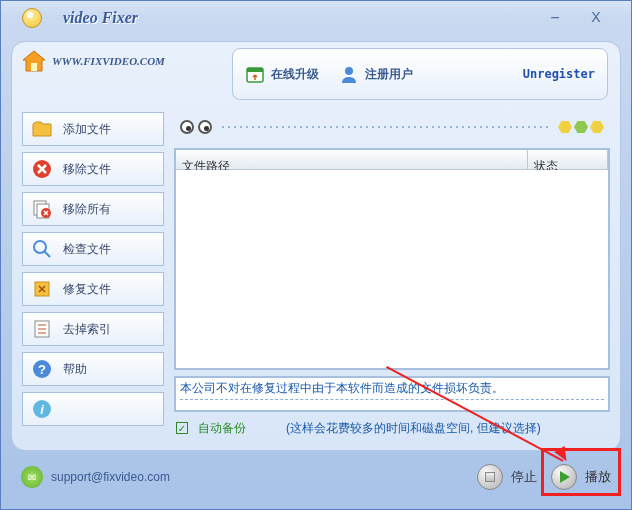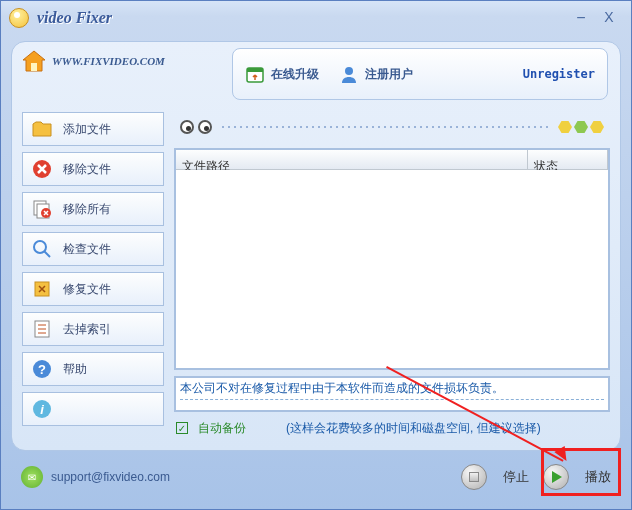--- a/index.html
+++ b/index.html
@@ -1,18 +1,18 @@
 <!DOCTYPE html>
 <html><head>
 <meta charset="utf-8">
 <style>
 * { box-sizing: border-box; margin: 0; padding: 0; }
 body { font-family: "Microsoft YaHei", Tahoma, sans-serif; font-size: 12px; background: #fff; }
 .window { width: 632px; height: 510px; background: linear-gradient(to bottom, #d6e4f7 0%, #c9d9f0 3%, #a8c3e8 100%); border: 1px solid #5a7fc0; position: relative; }
-.titlebar { height: 34px; display: flex; align-items: center; padding: 0 8px; }
+.titlebar { height: 34px; display: flex; align-items: center; padding: 0 21px; gap: 13px; }
 .app-icon { width: 20px; height: 20px; background: radial-gradient(circle at 40% 30%, #fff1a0, #f5c23a); border-radius: 50%; border: 1px solid #c89020; margin-right: 8px; position: relative; }
 .app-icon::after { content: ""; position: absolute; width: 6px; height: 6px; background: #fff; border-radius: 50%; top: 3px; left: 4px; }
 .app-title { color: #3a5a9a; font-style: italic; font-weight: bold; font-size: 16px; font-family: "Comic Sans MS", cursive; text-shadow: 1px 1px 0 #fff; flex: 1; }
 .min-btn { width: 28px; height: 18px; color: #4a6aa0; text-align: center; cursor: pointer; font-size: 16px; }
 .close-btn { width: 28px; height: 18px; color: #4a6aa0; text-align: center; cursor: pointer; font-size: 14px; }
 
 .inner { position: absolute; top: 40px; left: 10px; right: 10px; bottom: 58px; background: linear-gradient(to bottom, #e8f0fb, #d8e6f7); border-radius: 14px; border: 1px solid #b0c7e6; padding: 8px 10px 10px 10px; }
 
 .home-row { height: 22px; display: flex; align-items: center; margin-bottom: 4px; }
 .home-icon { width: 24px; height: 22px; margin-right: 6px; }
@@ -52,21 +52,21 @@
 .msg-line { border-bottom: 1px dashed #8ab0d8; padding-bottom: 2px; }
 
 .opt-row { height: 20px; display: flex; align-items: center; gap: 10px; padding: 0 2px; }
 .chk { width: 12px; height: 12px; border: 1px solid #2a8a2a; display: inline-flex; align-items: center; justify-content: center; color: #2a8a2a; font-size: 10px; }
 .opt-lbl { color: #2a8a2a; }
 .opt-hint { color: #1a5aa8; margin-left: 30px; }
 
 .footer { position: absolute; bottom: 10px; left: 10px; right: 10px; height: 44px; display: flex; align-items: center; padding: 0 10px; }
 .mail-icon { width: 22px; height: 22px; background: radial-gradient(circle,#a0e060,#60b030); border-radius: 50%; display: flex; align-items: center; justify-content: center; color: #fff; font-size: 10px; margin-right: 8px; }
 .mail-txt { color: #3a5a90; flex: 1; }
-.foot-btn { display: flex; align-items: center; gap: 16px; margin-left: 14px; cursor: pointer; }
+.foot-btn { display: flex; align-items: center; gap: 8px; margin-left: 14px; cursor: pointer; }
 .round-btn { width: 26px; height: 26px; border-radius: 50%; background: radial-gradient(circle at 35% 30%,#f8f8f8,#b0b0b0); border: 1px solid #888; display: flex; align-items: center; justify-content: center; }
 .stop-sq { width: 10px; height: 10px; background: linear-gradient(to bottom,#f0f0f0,#c0c0c0); border: 1px solid #888; }
 .play-tri { width: 0; height: 0; border-left: 10px solid #3aa030; border-top: 6px solid transparent; border-bottom: 6px solid transparent; margin-left: 2px; }
 .foot-lbl { color: #333; font-size: 13px; }
 
 .red-box { position: absolute; border: 3px solid #f02020; pointer-events: none; }
 .red-line { position: absolute; background: #f02020; transform-origin: top left; }
 .arrow-head { position: absolute; width: 0; height: 0; border-left: 6px solid transparent; border-right: 6px solid transparent; border-top: 14px solid #f02020; }
 
 svg { display: block; }

